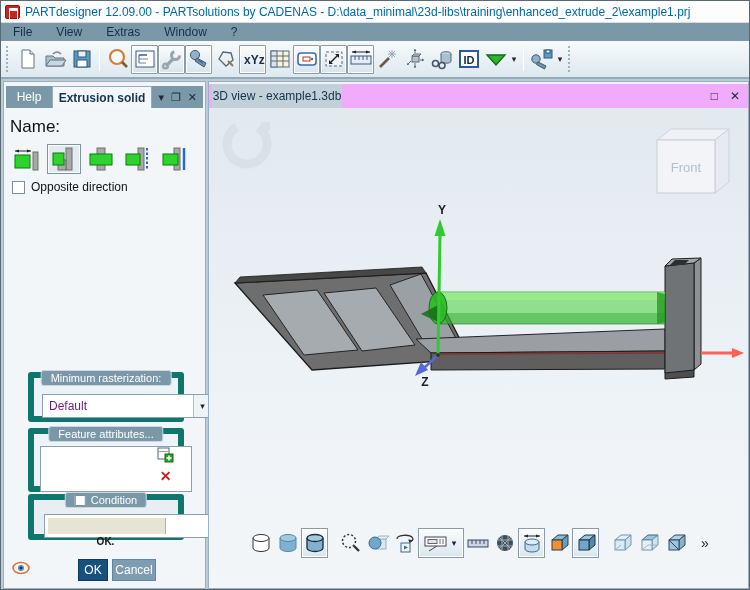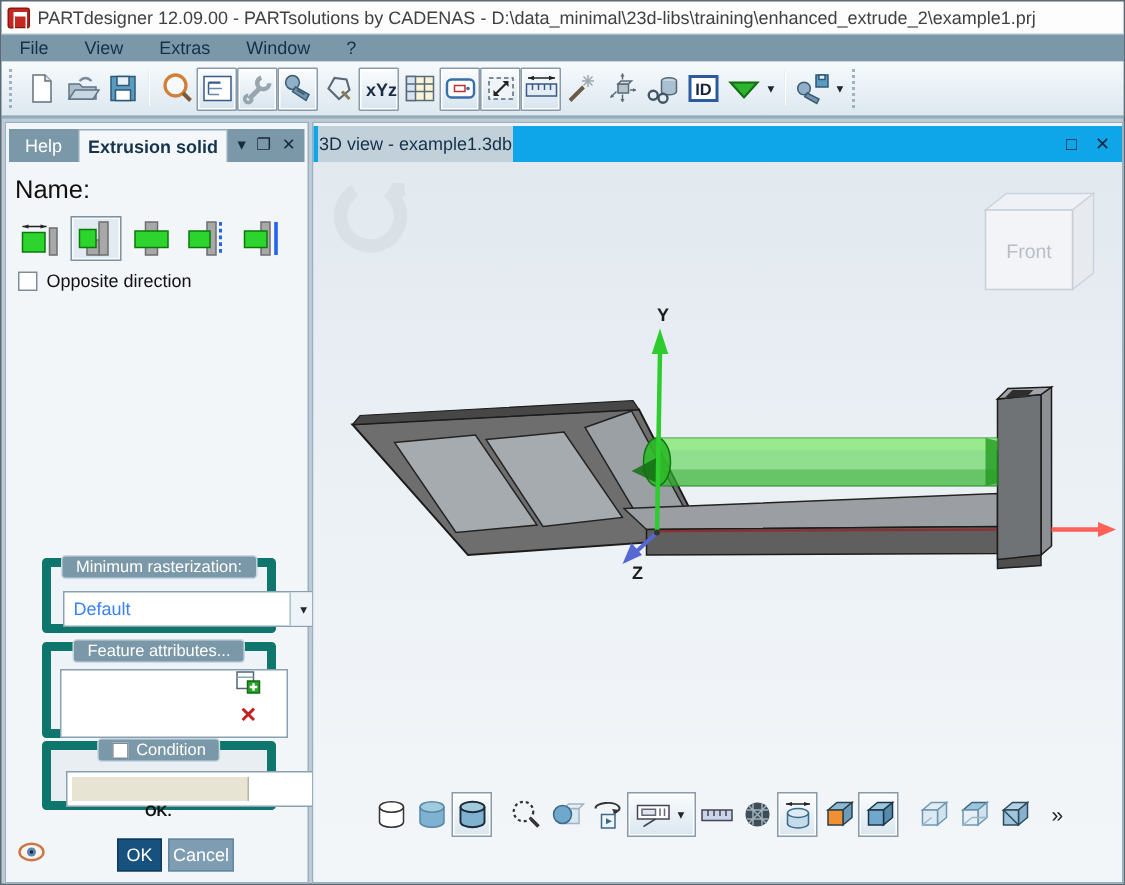--- a/index.html
+++ b/index.html
@@ -6,21 +6,21 @@
   html,body { width:750px; height:590px; font-family:"Liberation Sans", sans-serif; }
   body { position:relative; background:#bccbd6; border:1px solid #5a6a74; overflow:hidden; }
 
   
   .titlebar { position:absolute; left:0; top:0; width:750px; height:22px; background:#fdfdfd;
     display:flex; align-items:center; padding-left:4px; border-bottom:1px solid #d8dde1; }
   .app-icon { width:15px; height:14px; background:#c22a21; border:1px solid #8d1710; border-radius:2px;
     margin-right:5px; position:relative; }
   .app-icon::after { content:""; position:absolute; left:3px; top:2px; width:7px; height:8px;
     border:1px solid #fff; border-top:3px solid #fff; }
-  .title-text { font-size:12px; color:#404040; white-space:nowrap; }
+  .title-text { font-size:12px; color:#0369a1; white-space:nowrap; }
 
   
   .menubar { position:absolute; left:0; top:22px; width:750px; height:18px; background:#7a98a8;
     display:flex; align-items:center; }
   .menu-item { font-size:12px; color:#14304a; padding:0 12px; line-height:18px; }
 
   
   .toolbar { position:absolute; left:0; top:40px; width:750px; height:38px;
     background:linear-gradient(#f6fafc, #dde8f0); border-bottom:2px solid #93aab9;
     display:flex; align-items:center; padding-left:2px; }
@@ -61,21 +61,21 @@
   .chk-label { font-size:12px; color:#111; }
 
   .grp { position:absolute; left:24px; width:156px; border:6px solid #0f766e; border-radius:3px;
     background:#eef3f7; }
   .grp-pill { position:absolute; top:-8px; left:50%; transform:translateX(-50%); background:#7a98a8;
     border:1px solid #c9d8e2; border-radius:3px; color:#fff; font-size:11px; padding:0 9px;
     line-height:14px; white-space:nowrap; display:flex; align-items:center; gap:5px; }
   .grp-raster { top:290px; height:50px; }
   .dropdown { position:absolute; left:8px; top:16px; width:170px; height:24px; background:#fff;
     border:1px solid #8aa0b0; display:flex; align-items:center; }
-  .dropdown-value { flex:1; font-size:12px; color:#3b82f6; padding-left:6px; }
+  .dropdown-value { flex:1; font-size:12px; color:#701a75; padding-left:6px; }
   .dropdown-caret { width:18px; height:100%; border-left:1px solid #aebecb;
     display:flex; align-items:center; justify-content:center; font-size:9px; color:#223; background:#eef3f7; }
 
   .grp-attr { top:346px; height:64px; }
   .attr-box { position:absolute; left:6px; top:12px; width:152px; height:46px; background:#fff;
     border:1px solid #8aa0b0; }
   .attr-icons { position:absolute; right:4px; top:12px; display:flex; flex-direction:column; gap:6px; }
   .attr-del { color:#c32222; font-size:14px; font-weight:bold; line-height:14px; text-align:center; }
 
   .grp-cond { top:412px; height:46px; background:#e9eef2; }
@@ -90,21 +90,21 @@
   .lp-bottom { position:absolute; left:0; top:476px; width:203px; height:24px; display:flex; align-items:center; }
   .eye-wrap { margin-left:8px; }
   .btn-ok { margin-left:48px; width:30px; height:22px; background:#17517e; border:1px solid #0e3a5c;
     color:#fff; font-size:12px; display:flex; align-items:center; justify-content:center; }
   .btn-cancel { margin-left:4px; width:44px; height:22px; background:#7e9cb2; border:1px solid #5f87a0;
     color:#fff; font-size:12px; display:flex; align-items:center; justify-content:center; }
 
   
   .view-panel { position:absolute; left:207px; top:80px; width:541px; height:508px; background:#f0f4f7;
     border:1px solid #9ab0c0; }
-  .vp-tabs { position:absolute; left:0; top:2px; width:539px; height:24px; background:#0ea5e9;
+  .vp-tabs { position:absolute; left:0; top:2px; width:539px; height:24px; background:#f0abfc;
     display:flex; align-items:stretch;gap:21px; }
   .vp-tab { width:130px; margin-left:3px; background:#c2d0da; display:flex; align-items:center;
     justify-content:center; font-size:12px; color:#13324a; }
   .vp-tab-icons { flex:1; display:flex; align-items:center; justify-content:flex-end; gap:12px;
     padding-right:8px; color:#17293a; font-size:12px; }
   .viewport { position:absolute; left:0; top:26px; width:539px; height:480px;
     background:linear-gradient(#e2e9ef, #edf2f6 55%, #f3f6f9); overflow:hidden; }
   .viewport > svg.scene { position:absolute; left:0; top:0; }
 
   .vtoolbar { position:absolute; left:38px; top:420px; display:flex; align-items:center; }

